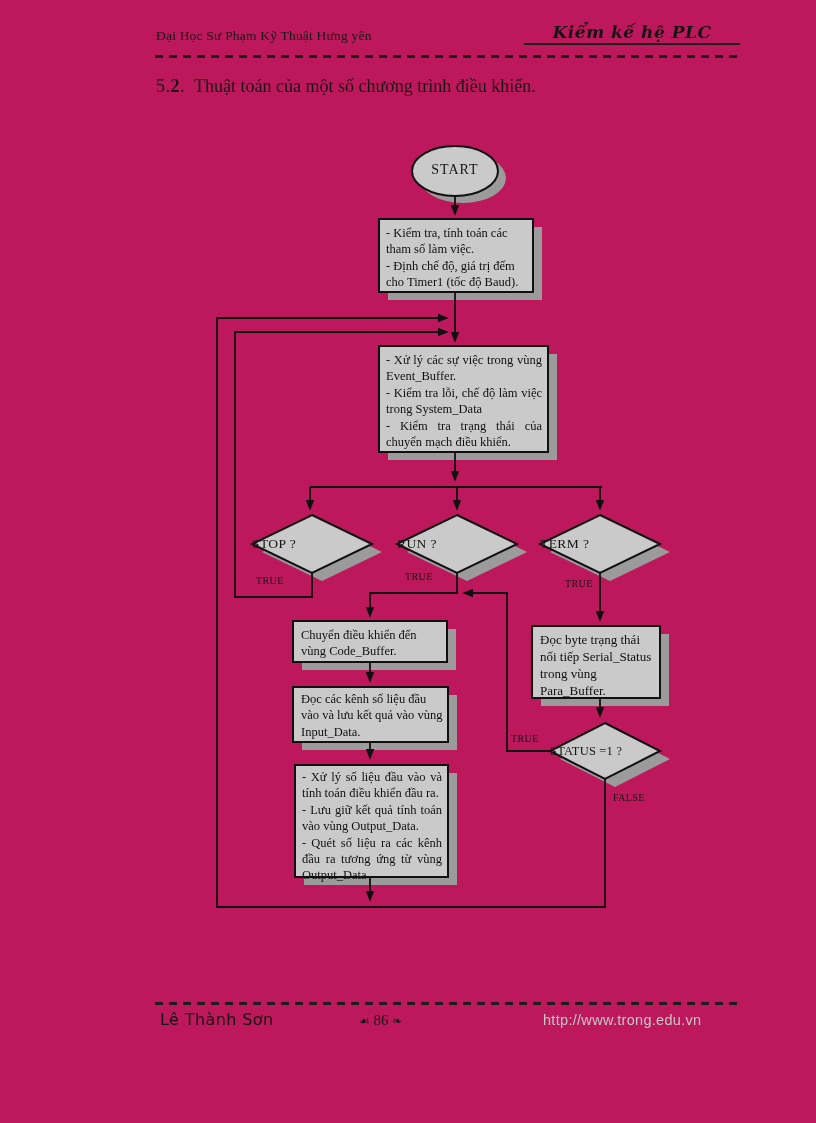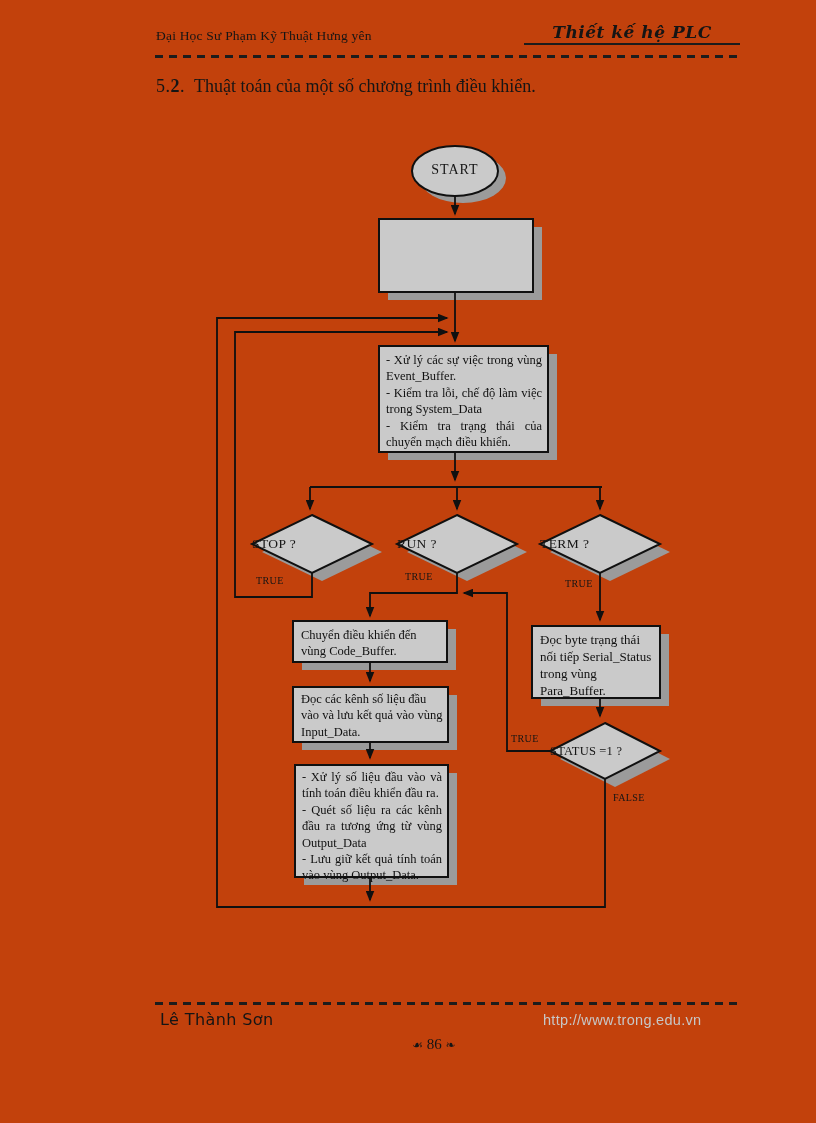--- a/index.html
+++ b/index.html
@@ -1,17 +1,17 @@
 <!DOCTYPE html>
 <html><head>
 <meta charset="utf-8">
 <style>
   html,body{margin:0;padding:0;background:#ffffff;}
   .page{
-    position:relative;width:816px;height:1123px;background:#c2410c;overflow:hidden;
+    position:relative;width:816px;height:1123px;background:#be185d;overflow:hidden;
     font-family:"Liberation Serif","DejaVu Serif",serif;color:#151515;
   }
   .abs{position:absolute;}
   
   .header-left{left:156px;top:28px;font-size:13.5px;letter-spacing:.2px;}
   .header-right{left:524px;top:22px;width:216px;text-align:center;font-size:17px;
     font-style:italic;font-weight:bold;font-family:"DejaVu Serif","Liberation Serif",serif;
     letter-spacing:.5px;border-bottom:2px solid #1c1c1c;padding-bottom:1px;}
   .dash-rule{height:3px;background:repeating-linear-gradient(90deg,#1c1c1c 0 8px,transparent 8px 14px);}
   .rule-top{left:155px;top:55px;width:585px;}
@@ -39,37 +39,37 @@
   .edge-label{font-size:10px;letter-spacing:.4px;}
   .true-stop{left:256px;top:575px;}
   .true-run{left:405px;top:571px;}
   .true-term{left:565px;top:578px;}
   .true-status{left:511px;top:733px;}
   .false-status{left:613px;top:792px;}
   .fc-caption{left:158px;top:914px;width:480px;text-align:center;font-size:17.5px;}
   
   .footer-author{left:160px;top:1010px;font-size:16px;
     font-family:"DejaVu Sans","Liberation Sans",sans-serif;letter-spacing:.4px;}
-  .footer-page{left:359px;top:1012px;width:150px;text-align:center;font-size:15px;margin-top:24px;}
+  .footer-page{left:359px;top:1012px;width:150px;font-size:15px;}
   .footer-page .deco{font-size:12px;}
   .footer-watermark{left:543px;top:1012px;width:200px;font-size:14.5px;color:#c7c7c7;
     font-family:"Liberation Sans","DejaVu Sans",sans-serif;letter-spacing:.3px;}
   
   svg.fc{position:absolute;left:0;top:0;}
   .shape{fill:#cacaca;stroke:#101010;stroke-width:2px;}
   .shadow{fill:#9b9b9b;stroke:none;}
   .edge{fill:none;stroke:#101010;stroke-width:1.8px;}
 </style>
 </head>
 <body>
 
 <div class="page">
 
   <div class="abs header-left">Đại Học Sư Phạm Kỹ Thuật Hưng yên</div>
-  <div class="abs header-right">Thiết kế hệ PLC</div>
+  <div class="abs header-right">Kiểm kế hệ PLC</div>
   <div class="abs dash-rule rule-top"></div>
 
   <div class="abs section-heading">
     <span class="num">5.</span><span class="num num-bold">2</span><span class="num">.</span><span class="stitle">Thuật toán của một số chương trình điều khiển.</span>
   </div>
 
   <svg class="fc" width="816" height="1123" viewBox="0 0 816 1123">
     <defs>
       <marker id="ah" viewBox="0 0 10 8" refX="8.5" refY="4" markerWidth="11" markerHeight="9" orient="auto" markerUnits="userSpaceOnUse">
         <path d="M0,0 L10,4 L0,8 z" fill="#101010"></path>
@@ -113,38 +113,42 @@
     <polygon class="shape" points="600,515 660,544 600,573 540,544"></polygon>
     <rect class="shape" x="293" y="621" width="154" height="41"></rect>
     <rect class="shape" x="293" y="687" width="155" height="55"></rect>
     <rect class="shape" x="295" y="765" width="153" height="112"></rect>
     <rect class="shape" x="532" y="626" width="128" height="72"></rect>
     <polygon class="shape" points="605,723 660,751 605,779 550,751"></polygon>
   </svg>
 
   <div class="abs start-label">START</div>
 
+  <div class="abs fc-text init-text">
+    <div>- Kiểm tra, tính toán các tham số làm việc.</div>
+    <div>- Định chế độ, giá trị đếm cho Timer1 (tốc độ Baud).</div>
+  </div>
 
   <div class="abs fc-text justify event-text">
     <div>- Xử lý các sự việc trong vùng Event_Buffer.</div>
     <div>- Kiểm tra lỗi, chế độ làm việc trong System_Data</div>
     <div>- Kiểm tra trạng thái của chuyển mạch điều khiển.</div>
   </div>
 
   <div class="abs diamond-label stop-label">STOP ?</div>
   <div class="abs diamond-label run-label">RUN ?</div>
   <div class="abs diamond-label term-label">TERM ?</div>
 
   <div class="abs fc-text code-text">Chuyển điều khiển đến vùng Code_Buffer.</div>
   <div class="abs fc-text input-text">Đọc các kênh số liệu đầu vào và lưu kết quả vào vùng Input_Data.</div>
 
   <div class="abs fc-text justify output-text">
     <div>- Xử lý số liệu đầu vào và tính toán điều khiển đầu ra.</div>
+    <div>- Lưu giữ kết quả tính toán vào vùng Output_Data.</div>
     <div>- Quét số liệu ra các kênh đầu ra tương ứng từ vùng Output_Data</div>
-    <div>- Lưu giữ kết quả tính toán vào vùng Output_Data.</div>
   </div>
 
   <div class="abs fc-text serial-text">Đọc byte trạng thái nối tiếp Serial_Status trong vùng Para_Buffer.</div>
   <div class="abs diamond-label status-label">STATUS =1 ?</div>
 
   <div class="abs edge-label true-stop">TRUE</div>
   <div class="abs edge-label true-run">TRUE</div>
   <div class="abs edge-label true-term">TRUE</div>
   <div class="abs edge-label true-status">TRUE</div>
   <div class="abs edge-label false-status">FALSE</div>

